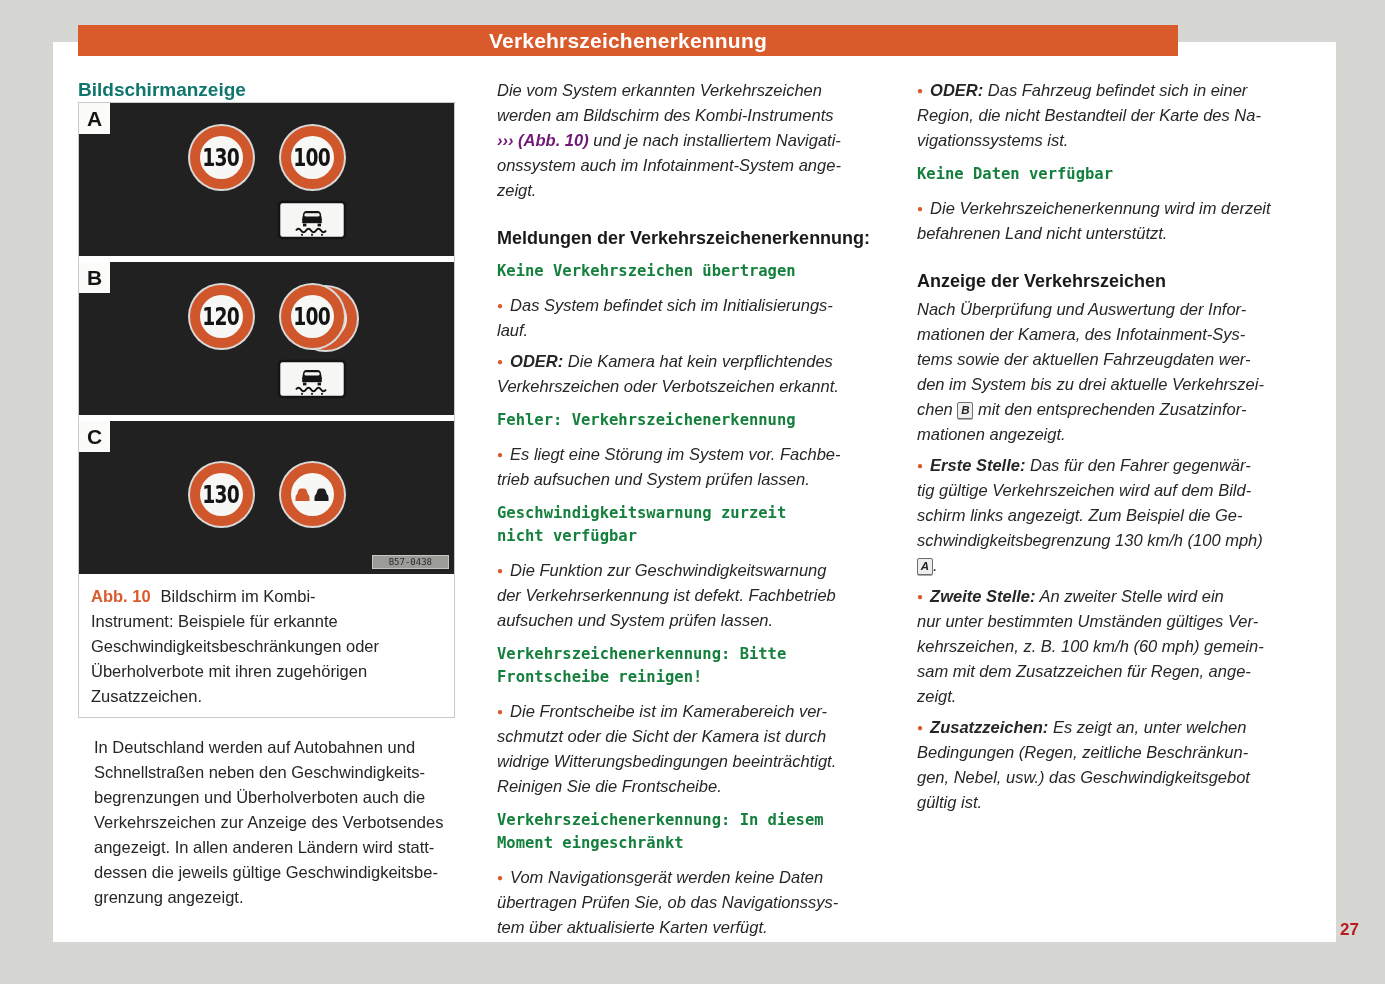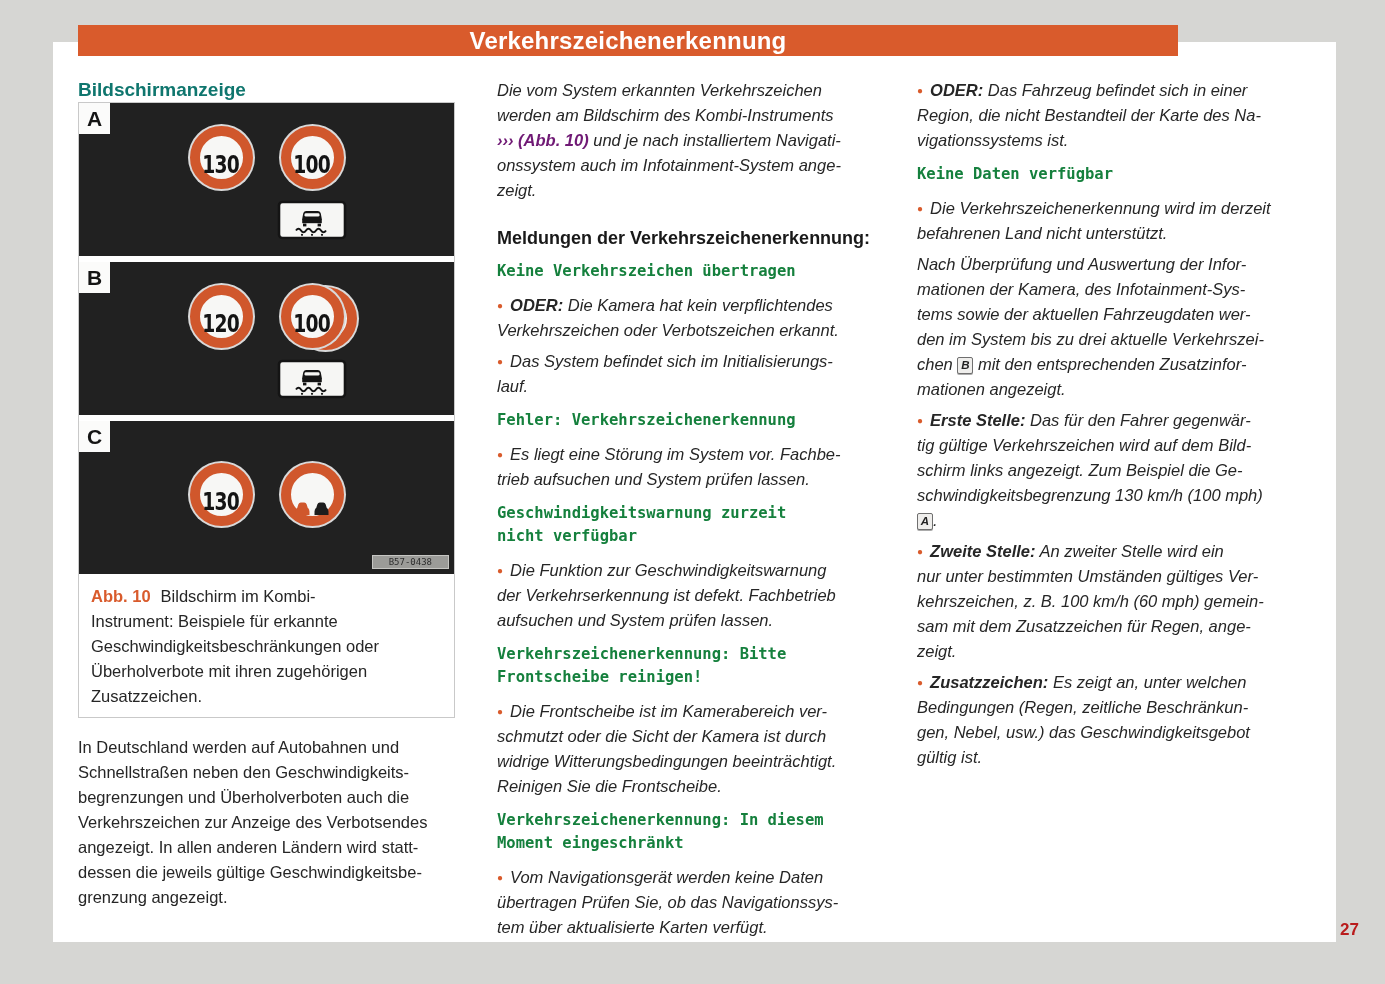--- a/index.html
+++ b/index.html
@@ -15,21 +15,21 @@
     left: 53px; top: 42px;
     width: 1283px; height: 900px;
     background: #ffffff;
   }
   .header-bar {
     position: absolute;
     left: 25px; top: -17px;
     width: 1100px; height: 31px;
     background: #d95b2c;
     color: #ffffff;
-    font-size: 24px; font-weight: bold;
+    font-size: 21px; font-weight: bold;
     display: flex; align-items: center; justify-content: center;
     letter-spacing: 0.2px;
   }
   .columns { display: flex; padding: 36px 0 0 25px; align-items: flex-start; }
   .col-1 { width: 377px; }
   .col-2 { width: 388px; margin-left: 42px; }
   .col-3 { width: 388px; margin-left: 32px; }
 
   .body-text { font-size: 16.5px; line-height: 25px; color: #262626; }
   .pre { white-space: pre-wrap; }
@@ -53,39 +53,39 @@
   }
   .signs-row { display: flex; justify-content: center; gap: 28px; padding-top: 23px; }
   .panel-c .signs-row { padding-top: 42px; }
   .sign-wrap { position: relative; width: 63px; height: 63px; }
   .sign, .sign-ghost {
     width: 63px; height: 63px; border-radius: 50%;
     background: #f7f7f5;
     border: 10px solid #d0572c;
     box-shadow: 0 0 0 2px #d9d9d9;
   }
-  .sign { position: relative; display: flex; align-items: flex-end; justify-content: center; z-index: 1; }
+  .sign { position: relative; display: flex; align-items: center; justify-content: center; z-index: 1; }
   .sign-ghost { position: absolute; left: 13px; top: 2px; z-index: 0; }
   .sign .num {
     font-family: "DejaVu Sans", sans-serif;
     font-weight: bold; font-size: 24px; color: #141414;
     transform: scaleX(0.78); letter-spacing: -1px;
   }
   .plate-row { display: flex; justify-content: center; margin-top: 11px; transform: translateX(45px); }
   .plate svg, .sign svg { display: block; }
   .fig-code {
     position: absolute; right: 5px; bottom: 5px;
     font-family: "DejaVu Sans Mono", monospace;
     font-size: 9px; line-height: 12px;
     color: #2e2e2e; background: #9b9b98;
     border: 1px solid #c6c6c3; padding: 0 16px;
   }
   .fig-caption { padding: 10px 12px 8px; font-size: 16.5px; line-height: 25px; color: #262626; }
   .caption-label { color: #d95b2c; font-weight: bold; margin-right: 10px; }
-  .col1-paragraph { margin-top: 17px; }
+  .col1-paragraph { margin-top: 17px; margin-left: 16px; }
 
   
   .sans-heading { font-size: 18px; line-height: 23px; font-weight: bold; color: #191919; margin: 24px 0 4px; }
   .mono-heading {
     font-family: "DejaVu Sans Mono", monospace;
     font-size: 15.5px; line-height: 23px; font-weight: bold;
     color: #15803d; margin: 10px 0 10px;
     white-space: pre-wrap;
   }
   .para { margin: 0 0 6px; white-space: pre-wrap; font-style: italic; }
@@ -226,24 +226,24 @@
     </div>
 
     <div class="col-2">
         <p class="para body-text"><span class="seg-text">Die vom System erkannten Verkehrszeichen
 werden am Bildschirm des Kombi-Instruments
 </span><span class="seg-accent">››› (Abb. 10)</span><span class="seg-text"> und je nach installiertem Navigati-
 onssystem auch im Infotainment-System ange-
 zeigt.</span></p>
         <h3 class="sans-heading">Meldungen der Verkehrszeichenerkennung:</h3>
         <h4 class="mono-heading">Keine Verkehrszeichen übertragen</h4>
+        <p class="para body-text"><span class="seg-bullet">●</span><span class="seg-text">Das System befindet sich im Initialisierungs-
+lauf.</span></p>
         <p class="para body-text"><span class="seg-bullet">●</span><span class="seg-bold">ODER:</span><span class="seg-text"> Die Kamera hat kein verpflichtendes
 Verkehrszeichen oder Verbotszeichen erkannt.</span></p>
-        <p class="para body-text"><span class="seg-bullet">●</span><span class="seg-text">Das System befindet sich im Initialisierungs-
-lauf.</span></p>
         <h4 class="mono-heading">Fehler: Verkehrszeichenerkennung</h4>
         <p class="para body-text"><span class="seg-bullet">●</span><span class="seg-text">Es liegt eine Störung im System vor. Fachbe-
 trieb aufsuchen und System prüfen lassen.</span></p>
         <h4 class="mono-heading">Geschwindigkeitswarnung zurzeit
 nicht verfügbar</h4>
         <p class="para body-text"><span class="seg-bullet">●</span><span class="seg-text">Die Funktion zur Geschwindigkeitswarnung
 der Verkehrserkennung ist defekt. Fachbetrieb
 aufsuchen und System prüfen lassen.</span></p>
         <h4 class="mono-heading">Verkehrszeichenerkennung: Bitte
 Frontscheibe reinigen!</h4>
@@ -258,20 +258,21 @@
 tem über aktualisierte Karten verfügt.</span></p>
       </div>
 
     <div class="col-3">
         <p class="para body-text"><span class="seg-bullet">●</span><span class="seg-bold">ODER:</span><span class="seg-text"> Das Fahrzeug befindet sich in einer
 Region, die nicht Bestandteil der Karte des Na-
 vigationssystems ist.</span></p>
         <h4 class="mono-heading">Keine Daten verfügbar</h4>
         <p class="para body-text"><span class="seg-bullet">●</span><span class="seg-text">Die Verkehrszeichenerkennung wird im derzeit
 befahrenen Land nicht unterstützt.</span></p>
+        <h3 class="sans-heading">Anzeige der Verkehrszeichen</h3>
         <p class="para body-text"><span class="seg-text">Nach Überprüfung und Auswertung der Infor-
 mationen der Kamera, des Infotainment-Sys-
 tems sowie der aktuellen Fahrzeugdaten wer-
 den im System bis zu drei aktuelle Verkehrszei-
 chen </span><span class="seg-key">B</span><span class="seg-text"> mit den entsprechenden Zusatzinfor-
 mationen angezeigt.</span></p>
         <p class="para body-text"><span class="seg-bullet">●</span><span class="seg-bold">Erste Stelle:</span><span class="seg-text"> Das für den Fahrer gegenwär-
 tig gültige Verkehrszeichen wird auf dem Bild-
 schirm links angezeigt. Zum Beispiel die Ge-
 schwindigkeitsbegrenzung 130 km/h (100 mph)

